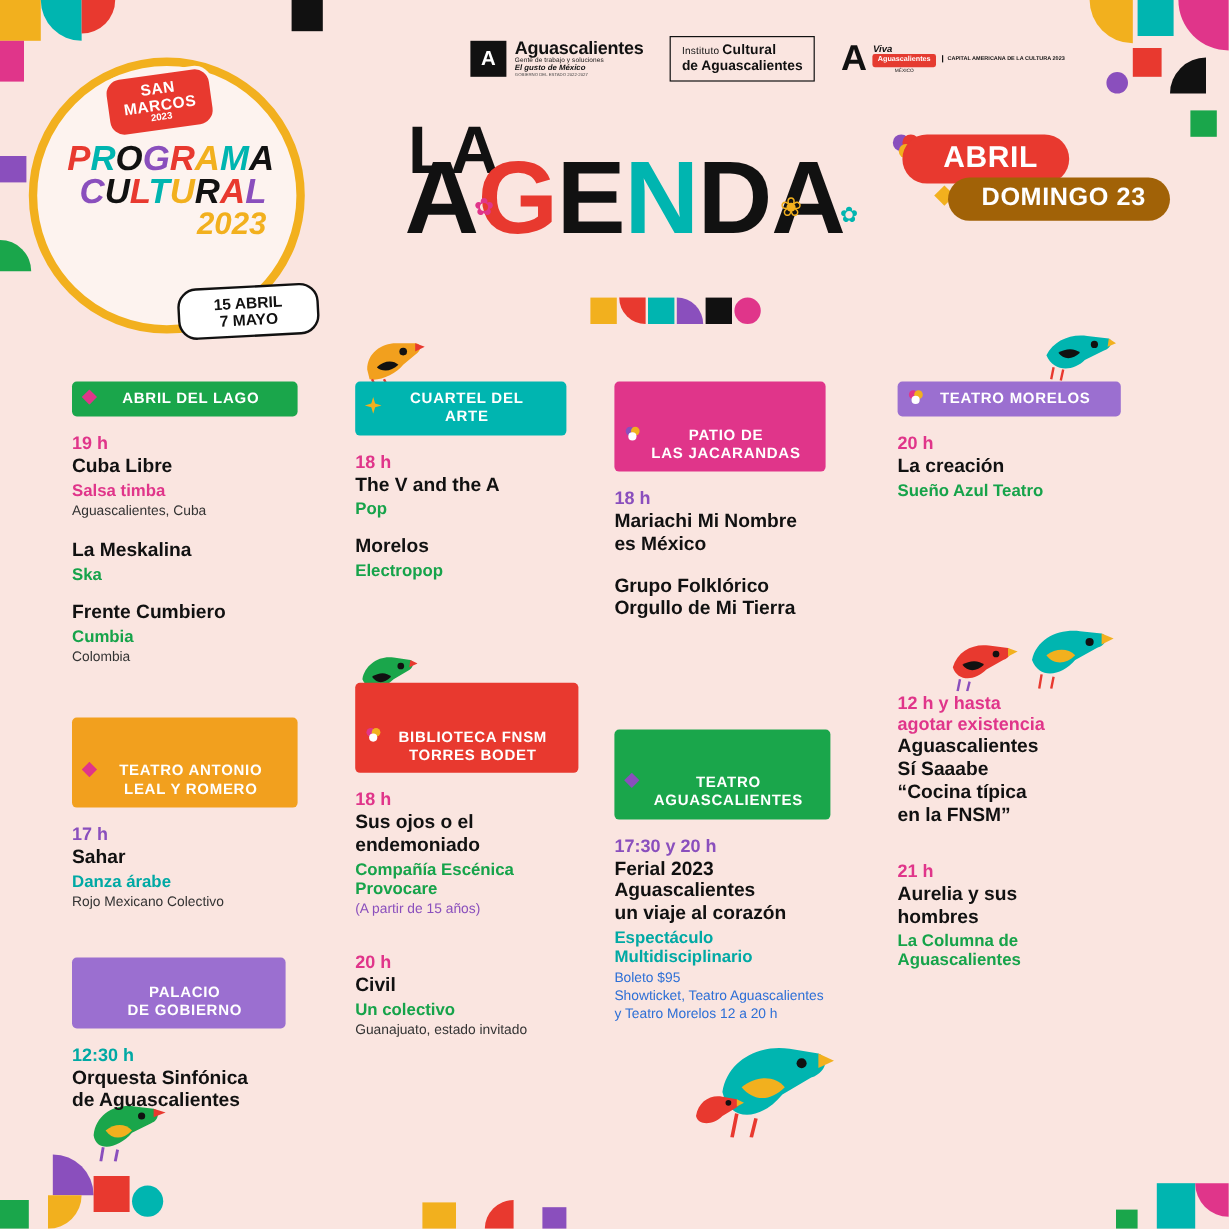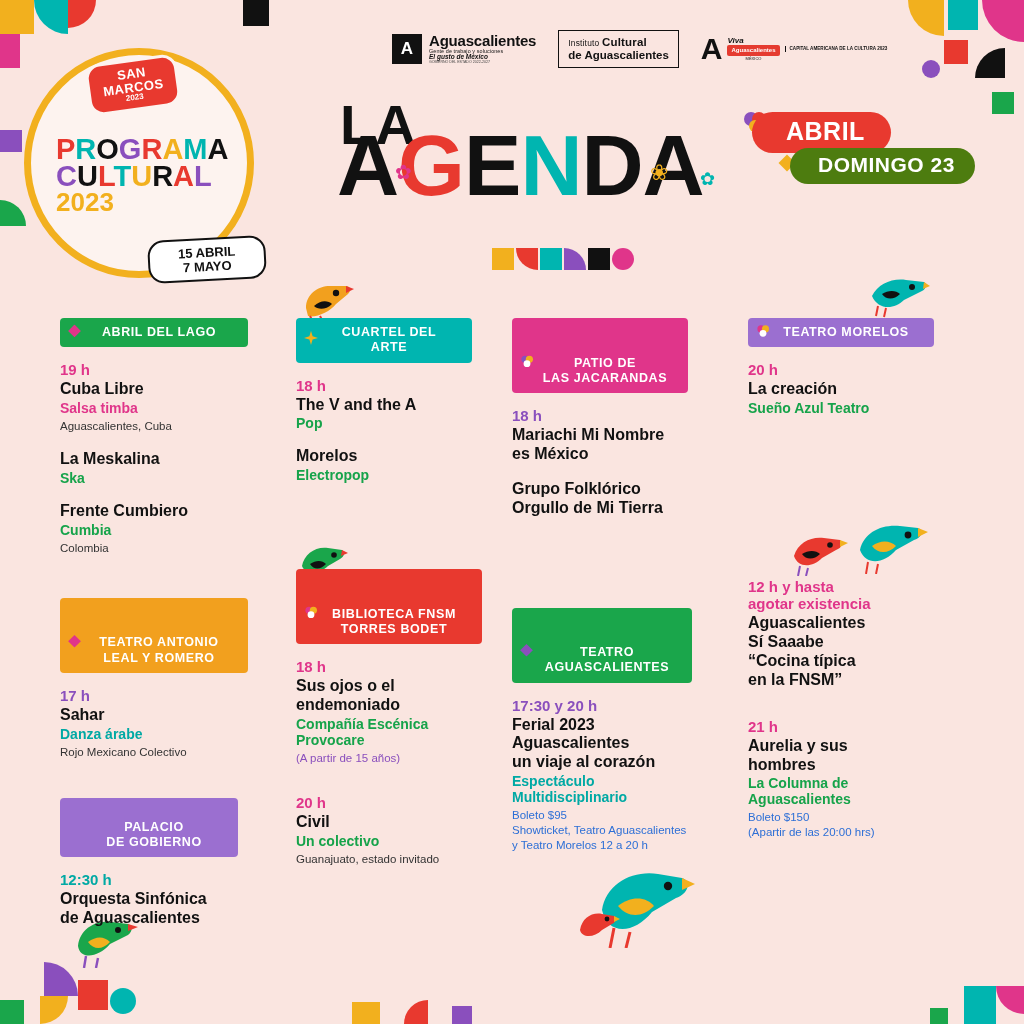--- a/index.html
+++ b/index.html
@@ -69,21 +69,21 @@
   .c-yellow{color:#f2b01e;} .c-purple{color:#8a4fbd;}
 
   
   .pill-abril {
     position:absolute; left: 752px; top: 112px;
     background:#e8392f; color:#fff; font-weight:800; font-size:25px;
     padding: 5px 26px 7px 34px; border-radius: 30px; letter-spacing:.5px;
   }
   .pill-dom {
     position:absolute; left: 790px; top: 148px;
-    background:#4d7c0f; color:#fff; font-weight:800; font-size:21px;
+    background:#a16207; color:#fff; font-weight:800; font-size:21px;
     padding: 5px 20px 7px 28px; border-radius: 30px; letter-spacing:.5px;
   }
   .pill-flower { position:absolute; left:742px; top:110px; }
   .pill-diamond{ position:absolute; left:781px; top:157px; width:12px;height:12px;background:#f2b01e;transform:rotate(45deg);}
 
   
   .badge-wrap { position:absolute; left: 24px; top: 48px; width: 230px; height: 230px; }
   .badge-ring {
     position:absolute; inset:0; border-radius:50%;
     background:#fdf3ef; border: 7px solid #f2b01e;
@@ -92,22 +92,23 @@
   .sanmarcos {
     position:absolute; left: 66px; top: 14px; width:86px; height:46px;
     background:#e8392f; border-radius: 12px; transform: rotate(-8deg);
     color:#fff; text-align:center; padding-top:5px; line-height:1.05;
     box-shadow: 0 0 0 3px #fdf3ef;
   }
   .sanmarcos .s1{font-size:13px;font-weight:800;letter-spacing:.5px;}
   .sanmarcos .s2{font-size:13px;font-weight:800;letter-spacing:.5px;}
   .sanmarcos .s3{font-size:8px;font-weight:800;}
   .prog {
-    position:absolute; left: 32px; top: 88px; width: 166px; text-align:left;
+    position:absolute; left: 32px; top: 72px; width: 166px; text-align:right;
     line-height: .92;
+    font-style: italic;
   }
   .prog .r1 { font-size: 29px; font-weight:800; letter-spacing:0px; }
   .prog .r2 { font-size: 29px; font-weight:800; }
   .prog .r4 { font-size: 26px; font-weight:800; color:#f2b01e; margin-top:2px;}
   .fechas {
     position:absolute; left: 148px; top: 238px; width: 118px;
     background:#fff; border-radius: 16px; padding: 6px 4px; text-align:center;
     border: 2px solid #111; transform: rotate(-3deg);
     line-height: 1.05;
   }
@@ -535,18 +536,16 @@
 en la FNSM”</div>
     </div>
 
     <div class="gap"></div>
     <div>
       <div class="time t-pink">21 h</div>
       <div class="title" style="white-space:pre-line;">Aurelia y sus
 hombres</div>
       <div class="genre t-green" style="white-space:pre-line;">La Columna de
 Aguascalientes</div>
-      <div class="note t-blue" style="white-space:pre-line;">Boleto $150
-(Apartir de las 20:00 hrs)</div>
     </div>
   </div>
 
 </div>
 
 </body></html>

